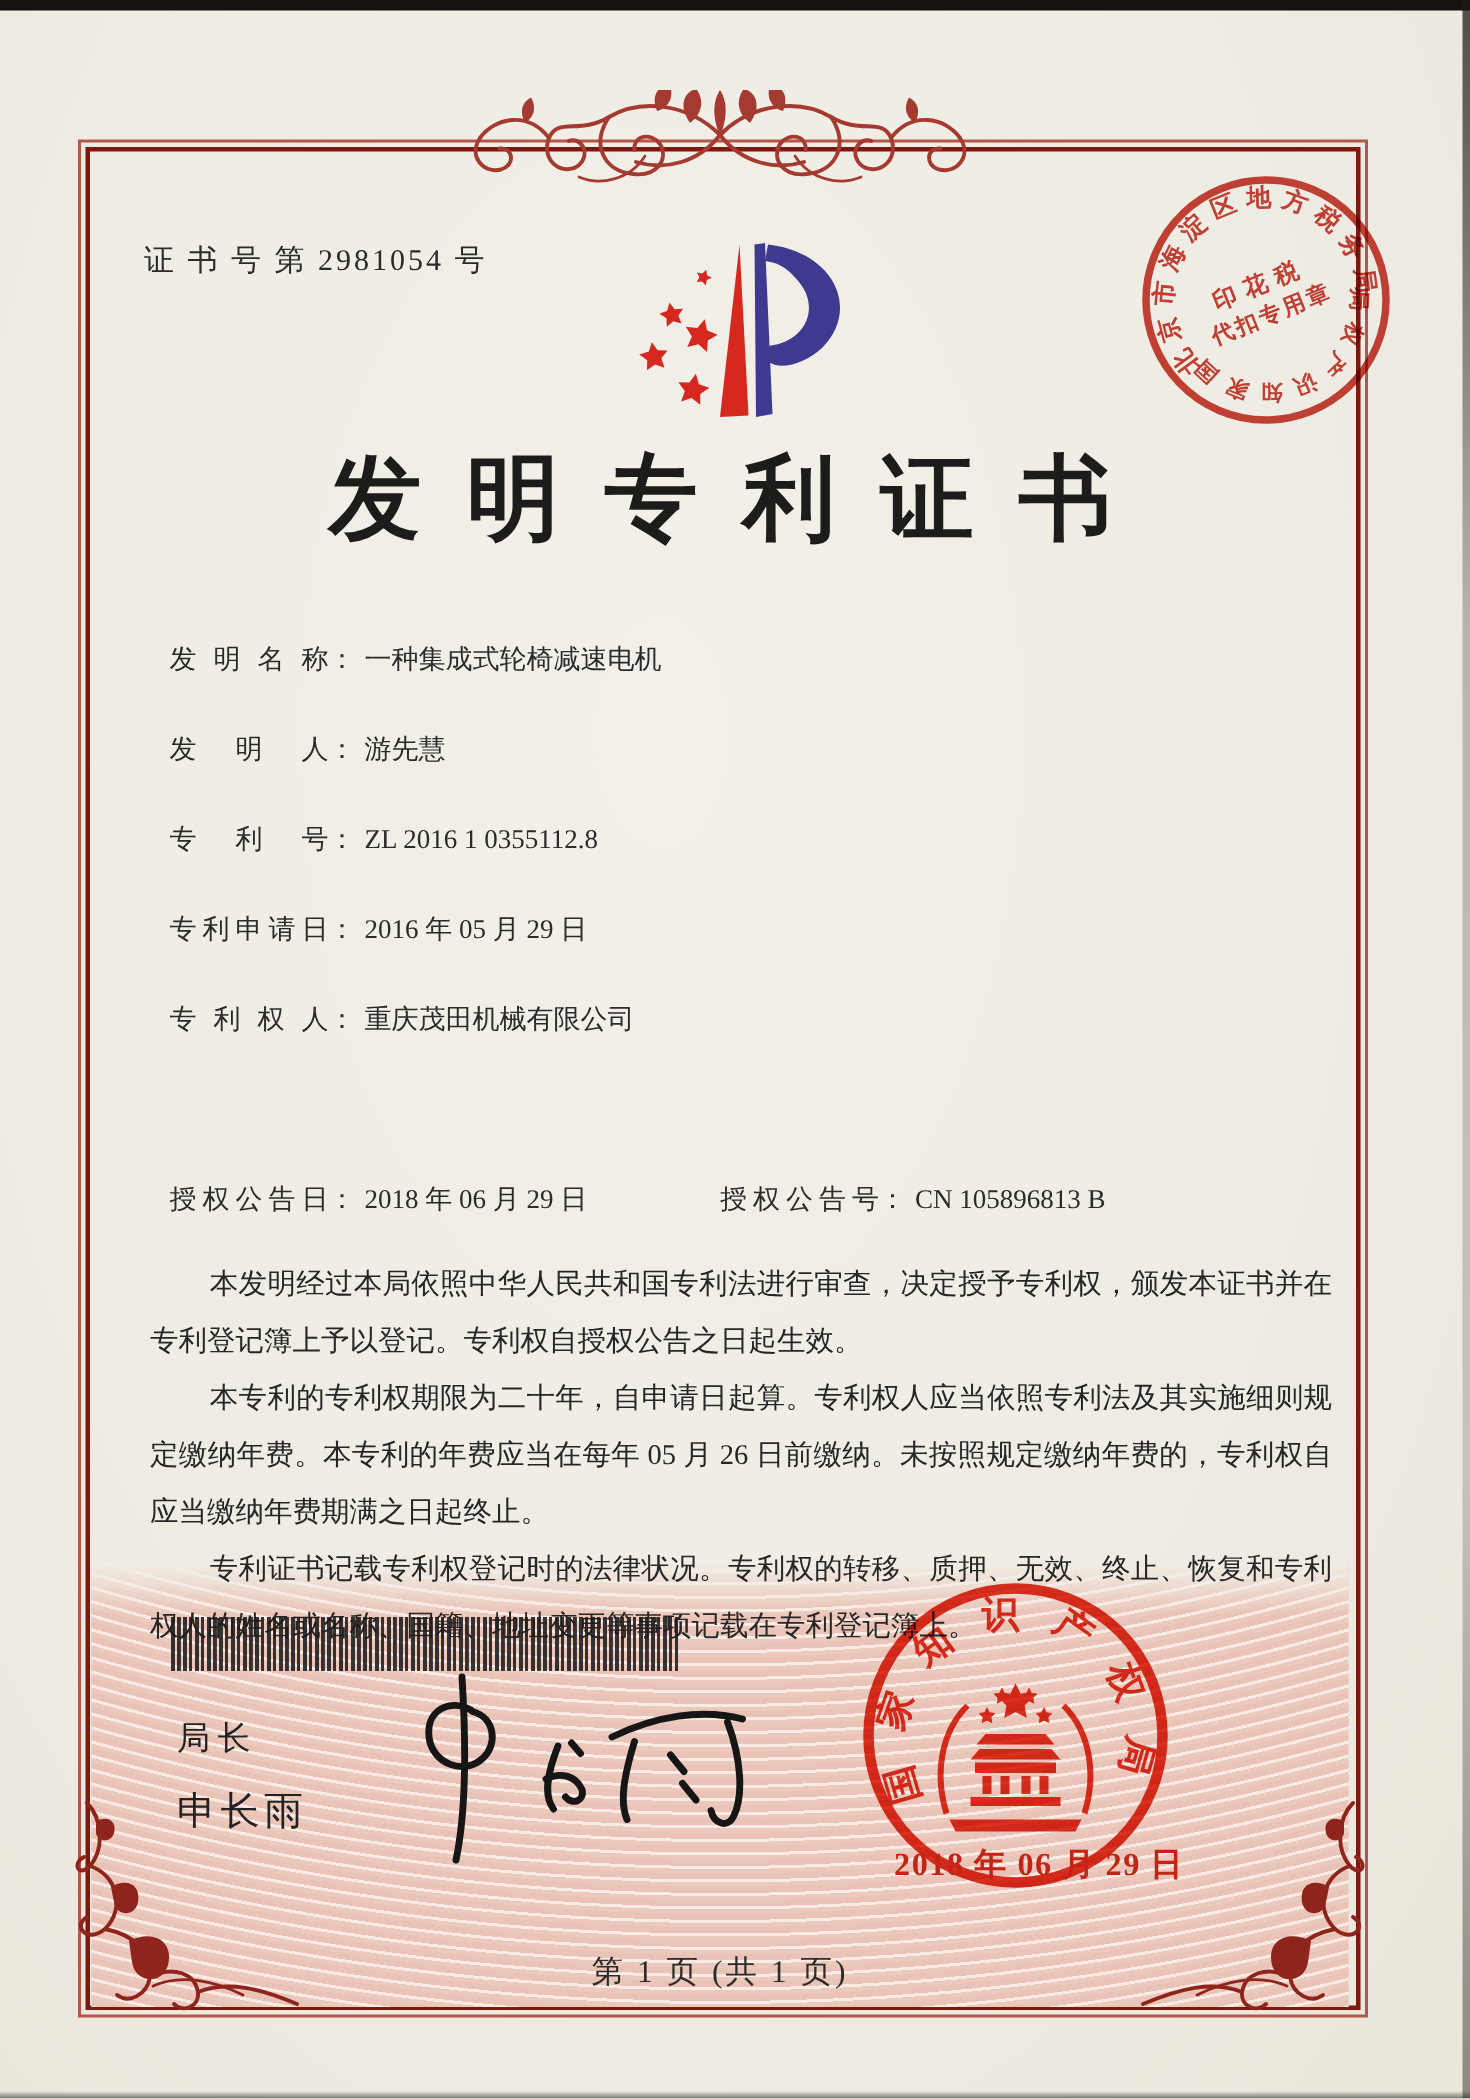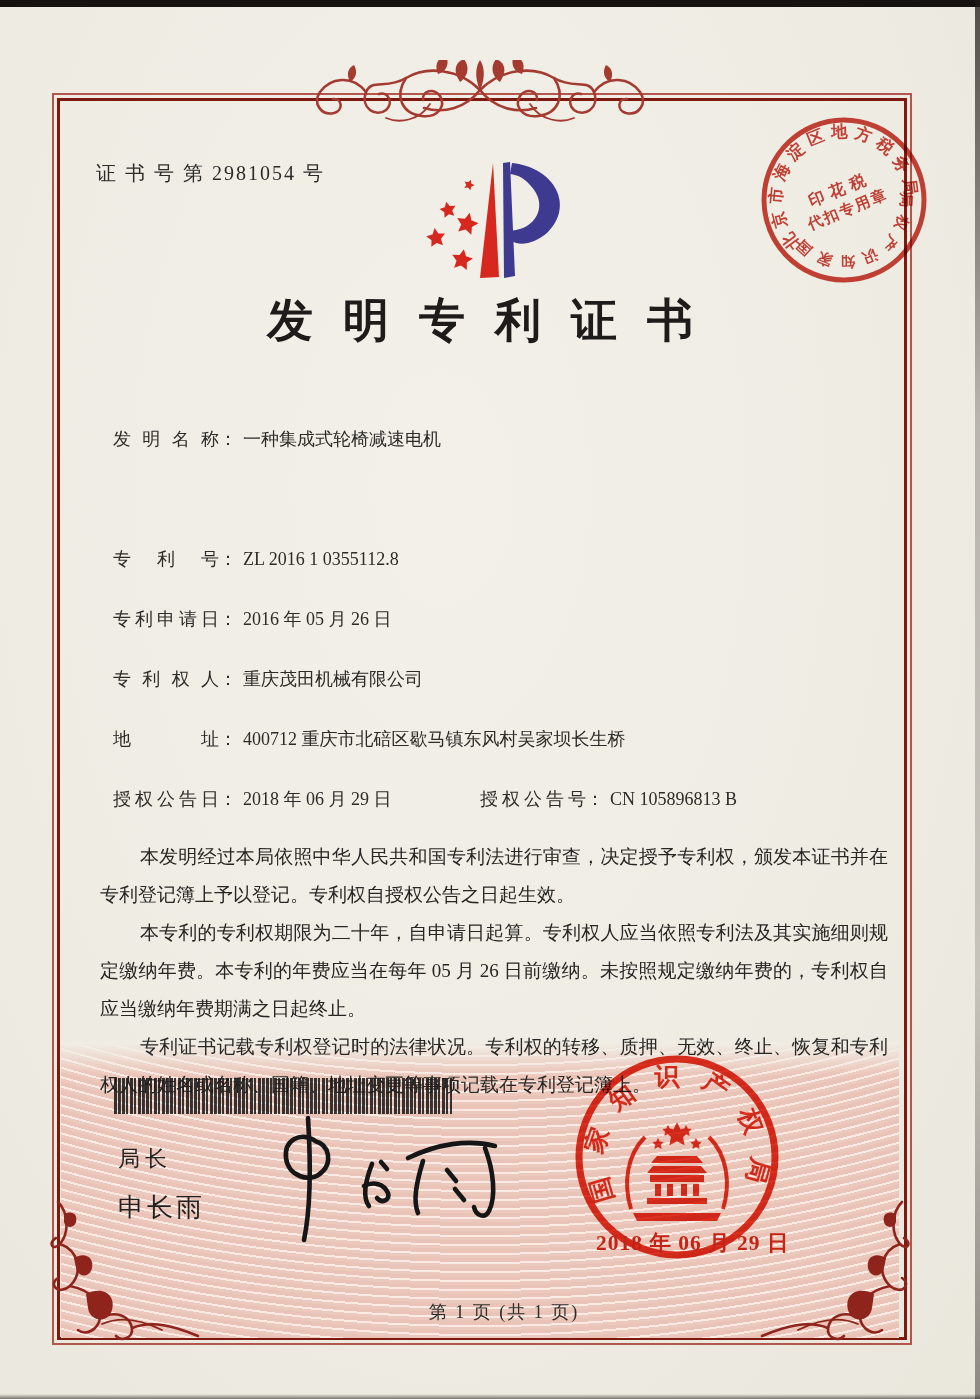--- a/index.html
+++ b/index.html
@@ -18,41 +18,41 @@
   
   .pinkzone{position:absolute;left:61px;top:1042px;width:838px;height:296px;
       background-color:#ecc9bd;
       background-image:repeating-radial-gradient(1600px circle at 50% -1400px,
           rgba(252,240,234,.85) 0 2px, rgba(236,201,189,0) 2px 5px, rgba(231,190,177,.5) 5px 9px);}
   .pinkzone-fade{position:absolute;left:0;top:0;width:100%;height:34px;
       background:linear-gradient(180deg,#f0ede5 0%,rgba(240,237,229,0) 100%);}
   
   .certno{position:absolute;left:96px;top:160px;font-size:20px;letter-spacing:2px;color:#2b2b29;}
   .title{position:absolute;left:52px;top:290px;width:856px;text-align:center;
-      font-size:46px;font-weight:bold;color:#1d1c1a;letter-spacing:30px;padding-left:30px;box-sizing:border-box;}
+      font-size:62px;font-weight:bold;color:#1d1c1a;letter-spacing:30px;padding-left:30px;box-sizing:border-box;}
   .row{position:absolute;left:113px;font-size:18px;color:#2b2b28;white-space:nowrap;}
   .flabel{display:inline-block;width:106px;text-align:justify;text-align-last:justify;vertical-align:bottom;}
   .fvalue{margin-left:6px;}
   .row2col .col2{position:absolute;left:367px;top:0;white-space:nowrap;}
   .body-text{position:absolute;left:100px;top:838px;width:788px;font-size:19px;
       line-height:38px;color:#262624;text-align:justify;}
   .body-text p{margin:0;text-indent:2.1em;}
   .barcode{position:absolute;left:114px;top:1078px;width:338px;height:36px;opacity:.88;
       background:
         repeating-linear-gradient(90deg,#1c1c1c 0 2px,transparent 2px 4px),
         repeating-linear-gradient(90deg,#1c1c1c 0 3px,transparent 3px 8px),
         repeating-linear-gradient(90deg,#2a2a2a 0 1px,transparent 1px 6px);}
   .signer-title{position:absolute;left:118px;top:1144px;font-size:22px;letter-spacing:5px;color:#222;}
   .signer-name{position:absolute;left:118px;top:1190px;font-size:26px;letter-spacing:3px;color:#222;}
   .signature{position:absolute;left:252px;top:1112px;width:266px;height:132px;}
   .seal{position:absolute;left:570px;top:1050px;width:214px;height:214px;mix-blend-mode:multiply;}
   .seal-date{position:absolute;left:596px;top:1228px;font-size:21.5px;letter-spacing:1px;
       color:#c32415;font-weight:bold;z-index:6;}
   .footer{position:absolute;left:52px;top:1300px;width:856px;text-align:center;
-      font-size:18px;letter-spacing:2px;color:#2c2c2a;margin-left:24px;}
+      font-size:21px;letter-spacing:2px;color:#2c2c2a;}
   .stamp{position:absolute;left:750px;top:106px;width:188px;height:188px;
       transform:rotate(-22deg);mix-blend-mode:multiply;opacity:.95;}
   .logo{position:absolute;left:396px;top:148px;width:190px;height:142px;}
   .ornament-top{position:absolute;left:310px;top:60px;width:340px;height:96px;}
   .corner-bl{position:absolute;left:50px;top:1198px;width:152px;height:146px;}
   .corner-br{position:absolute;left:758px;top:1198px;width:152px;height:146px;transform:scaleX(-1);}
 </style>
 </head>
 <body>
 
@@ -145,31 +145,31 @@
     </text>
     <text x="0" y="-6" text-anchor="middle" font-size="16" font-weight="bold" fill="#c93a2e" letter-spacing="6">印花税</text>
     <text x="0" y="15" text-anchor="middle" font-size="15" font-weight="bold" fill="#c93a2e" letter-spacing="2">代扣专用章</text>
   </svg>
 
   <div class="title">发明专利证书</div>
 
   <div class="row" style="top:427px">
     <span class="flabel">发明名称</span><span>：</span><span class="fvalue">一种集成式轮椅减速电机</span>
   </div>
+  <div class="row" style="top:487px">
+    <span class="flabel">发明人</span><span>：</span><span class="fvalue">游先慧</span>
+  </div>
   <div class="row" style="top:547px">
     <span class="flabel">专利号</span><span>：</span><span class="fvalue">ZL 2016 1 0355112.8</span>
   </div>
   <div class="row" style="top:607px">
-    <span class="flabel">专利申请日</span><span>：</span><span class="fvalue">2016 年 05 月 26 日</span>
+    <span class="flabel">专利申请日</span><span>：</span><span class="fvalue">2016 年 05 月 29 日</span>
   </div>
   <div class="row" style="top:667px">
     <span class="flabel">专利权人</span><span>：</span><span class="fvalue">重庆茂田机械有限公司</span>
-  </div>
-  <div class="row" style="top:727px">
-    <span class="flabel">地址</span><span>：</span><span class="fvalue">400712 重庆市北碚区歇马镇东风村吴家坝长生桥</span>
   </div>
   <div class="row row2col" style="top:787px">
     <span>
       <span class="flabel">授权公告日</span><span>：</span><span class="fvalue">2018 年 06 月 29 日</span>
     </span>
     <span class="col2">
       <span class="flabel">授权公告号</span><span>：</span><span class="fvalue">CN 105896813 B</span>
     </span>
   </div>
 

